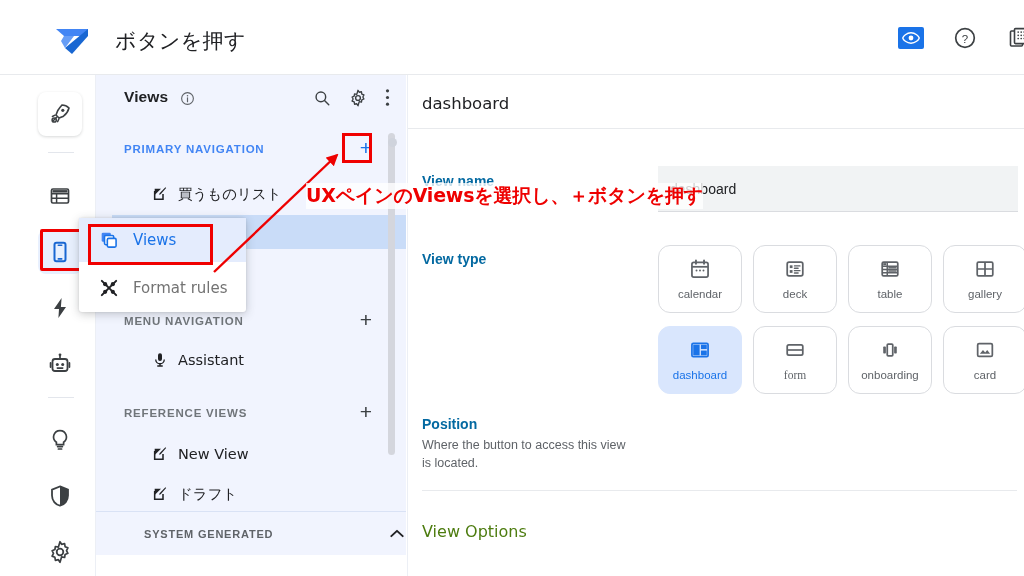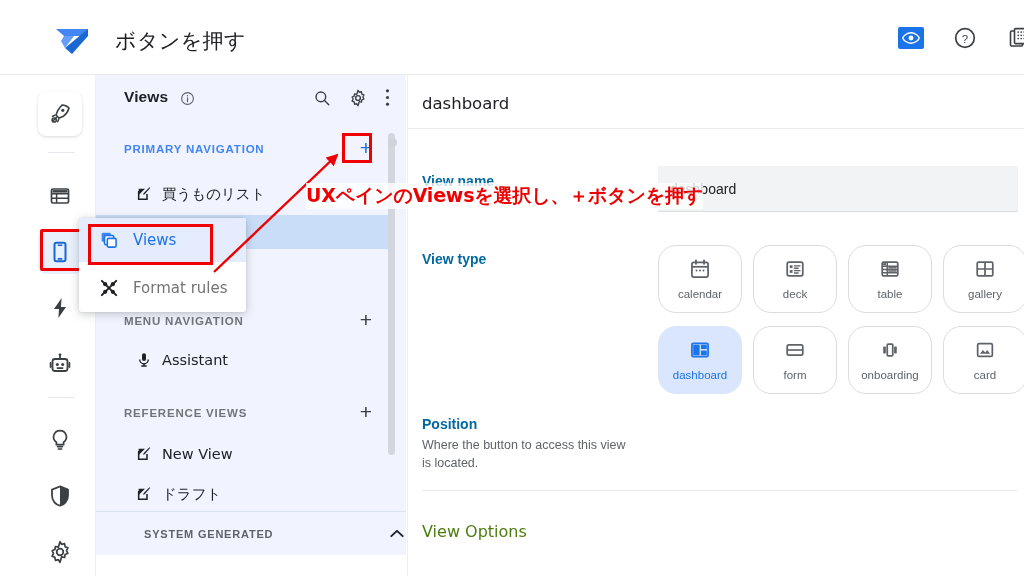--- a/index.html
+++ b/index.html
@@ -72,21 +72,21 @@
   }
   .sec-head.blue { color:#4285f4; }
   .sec-head.gray { color:#70757a; }
   .sec-plus {
     position:absolute; right: 34px; font-size:21px; line-height:1;
     cursor:pointer; font-weight: 300;
   }
   .sec-plus.blue { color:#1a73e8; }
   .sec-plus.gray { color:#3c4043; }
   .nav-row {
-    position:absolute; left:0; width: 296px; height: 34px;
+    position:absolute; left:16px; width: 296px; height: 34px;
     display:flex; align-items:center; padding-left: 40px; cursor:pointer;
   }
   .nav-row .lbl { font-size:14.5px; color:#202124; margin-left:10px; font-family:"DejaVu Sans", sans-serif;}
   .nav-row.sel { background:#c9dcf8; }
   .panel-scroll {
     position:absolute; left: 292px; top: 58px; width: 7px; height: 322px;
     background:#d4d6dd; border-radius: 4px; cursor: pointer;
   }
   .panel-divider { position:absolute; left:0; top: 436px; width:310px; height:1px; background:#d9e2f5; }
   .sysgen {
@@ -144,21 +144,21 @@
   }
   .name-input {
     position:absolute; left: 250px; top: 91px; width: 360px; height: 46px;
     background:#f1f3f4; border:none; border-bottom: 1px solid #dadce0;
     font-size: 14px; color:#202124; padding: 0 12px;
     font-family:"Liberation Sans", sans-serif;
   }
   .vt-grid { position:absolute; left: 250px; top: 170px; }
   .vt-card {
     position:absolute; width: 84px; height: 68px; background:#fff;
-    border: 1px solid #dadce0; border-radius: 18px;
+    border: 1px solid #dadce0; border-radius: 12px;
     display:flex; flex-direction:column; align-items:center; justify-content:center;
     cursor:pointer;
   }
   .vt-card.sel { background:#d9e6fd; border-color:#d9e6fd; }
   .vt-card .cap { font-size:11.5px; color:#5f6368; margin-top: 8px; }
   .vt-card.sel .cap { color:#1a73e8; }
   .seg { position:absolute; left: 250px; top: 335px; height: 44px; display:flex; }
   .seg-item {
     width: 88px; height: 44px; background:#fff; border:1px solid #dadce0;
     border-left: none; display:flex; align-items:center; justify-content:center;
@@ -479,21 +479,21 @@
           <svg width="22" height="22" viewBox="0 0 24 24" class="ic">
             <rect x="3.2" y="4.8" width="17.6" height="14.4" rx="1.5" fill="none" stroke="#1a73e8" stroke-width="1.9"></rect>
             <rect x="4.6" y="6.2" width="7" height="11.6" fill="#1a73e8"></rect>
             <rect x="13" y="6.2" width="6.4" height="4.8" fill="#1a73e8"></rect>
             <rect x="13" y="12.6" width="6.4" height="5.2" fill="#1a73e8"></rect>
           </svg>
         </span>
         <span class="cap">dashboard</span>
       </div>
 
-      <div class="vt-card" style="left:95px; top:81px;">
+      <div class="vt-card" style="left:95px; top:81px;font-family:Liberation Serif, serif;">
         <span>
           <svg width="22" height="22" viewBox="0 0 24 24" class="ic">
             <rect x="3.5" y="6.5" width="17" height="11" rx="1.8" fill="none" stroke="#5f6368" stroke-width="1.9"></rect>
             <path d="M3.5 12h17" stroke="#5f6368" stroke-width="1.8"></path>
           </svg>
         </span>
         <span class="cap">form</span>
       </div>
 
       <div class="vt-card" style="left:190px; top:81px;">

